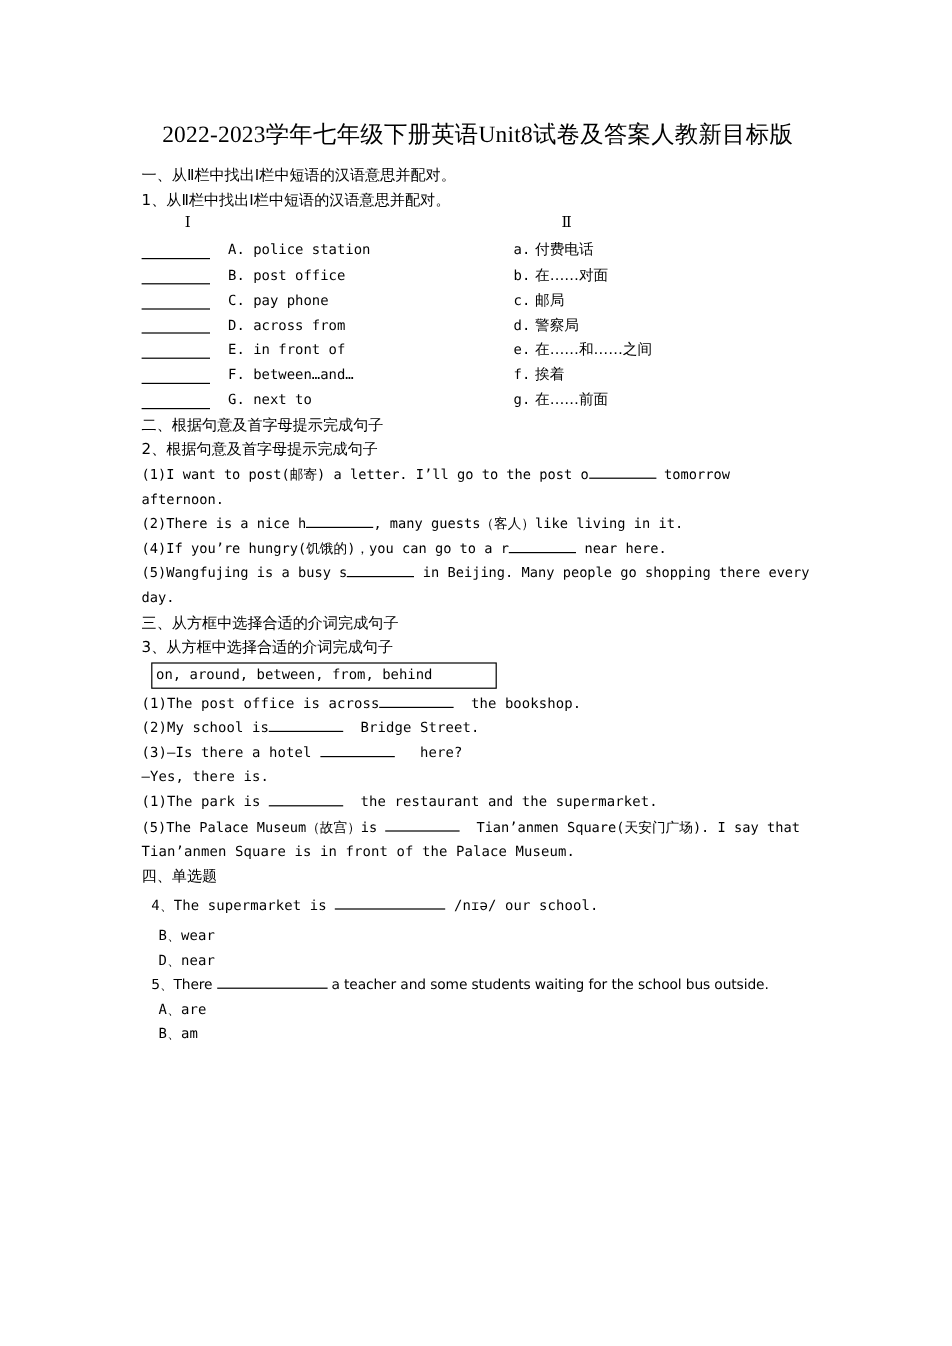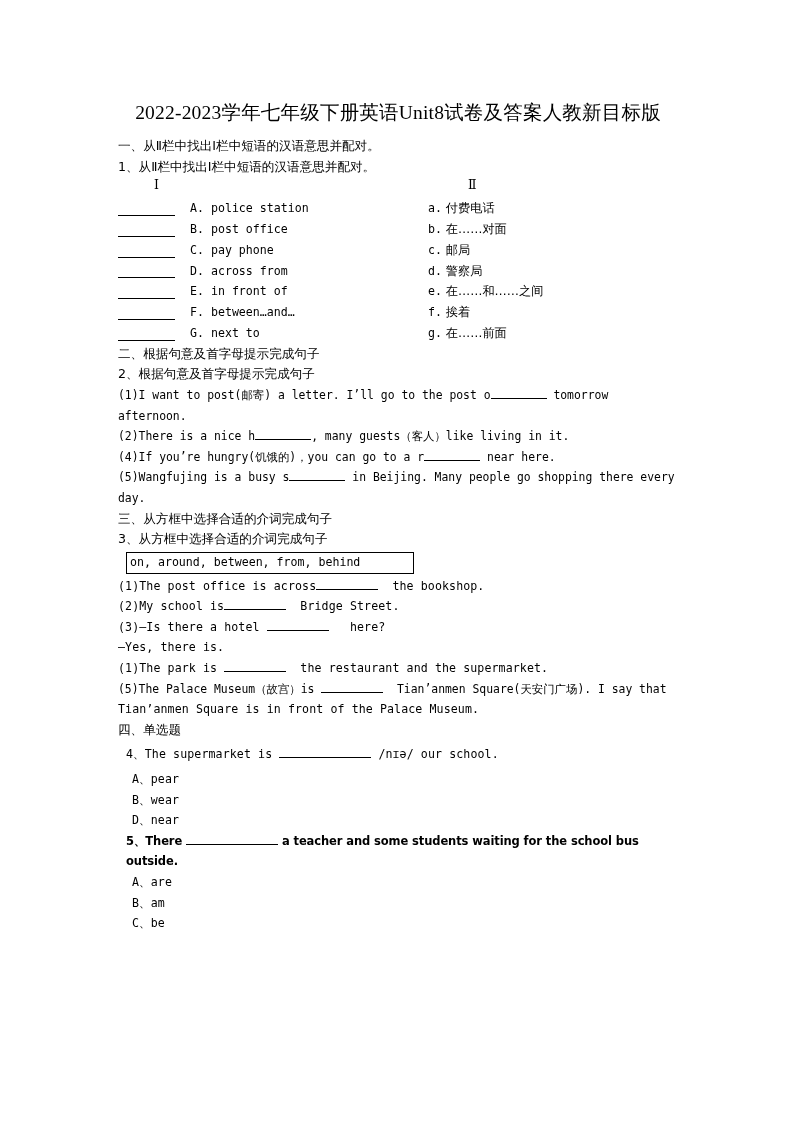--- a/index.html
+++ b/index.html
@@ -59,21 +59,20 @@
   }
   .mixed {
     font-family: "DejaVu Sans Mono", "Liberation Mono", monospace;
     font-size: 11.4px;
     letter-spacing: 0px;
   }
   .tight {
     font-family: "DejaVu Sans", "Liberation Sans", sans-serif;
     font-size: 11.5px;
     letter-spacing: -0.1px;
-    font-weight: bold;
   }
 
   
   .match-head {
     position: relative;
     height: 21px;
     font-family: "Liberation Serif", "DejaVu Serif", serif;
     font-size: 12.5px;
   }
   .match-head .col1 { position: absolute; left: 36px; }
@@ -236,24 +235,22 @@
 
     <div class="ln mixed"><span>(5)The Palace Museum（故宫）is </span><span class="fb fb-m"></span><span>  Tian’anmen Square(天安门广场). I say that</span></div>
     <div class="ln en">Tian’anmen Square is in front of the Palace Museum.</div>
 
     <div class="ln cn">四、单选题</div>
     <div class="sec-gap"></div>
 
     <div class="ln en" style="padding-left:8px"><span>4、The supermarket is </span><span class="fb fb-l"></span><span> /nɪə/ our school.</span></div>
     <div class="sec-gap"></div>
 
-    <div class="ln en indent-opt">A、pear</div>
     <div class="ln en indent-opt">B、wear</div>
     <div class="ln en indent-opt">D、near</div>
 
     <div class="ln tight" style="padding-left:8px"><span>5、There </span><span class="fb fb-l"></span><span> a teacher and some students waiting for the school bus outside.</span></div>
 
     <div class="ln en indent-opt">A、are</div>
     <div class="ln en indent-opt">B、am</div>
-    <div class="ln en indent-opt">C、be</div>
 
   </div>
 </div>
 
 </body></html>

